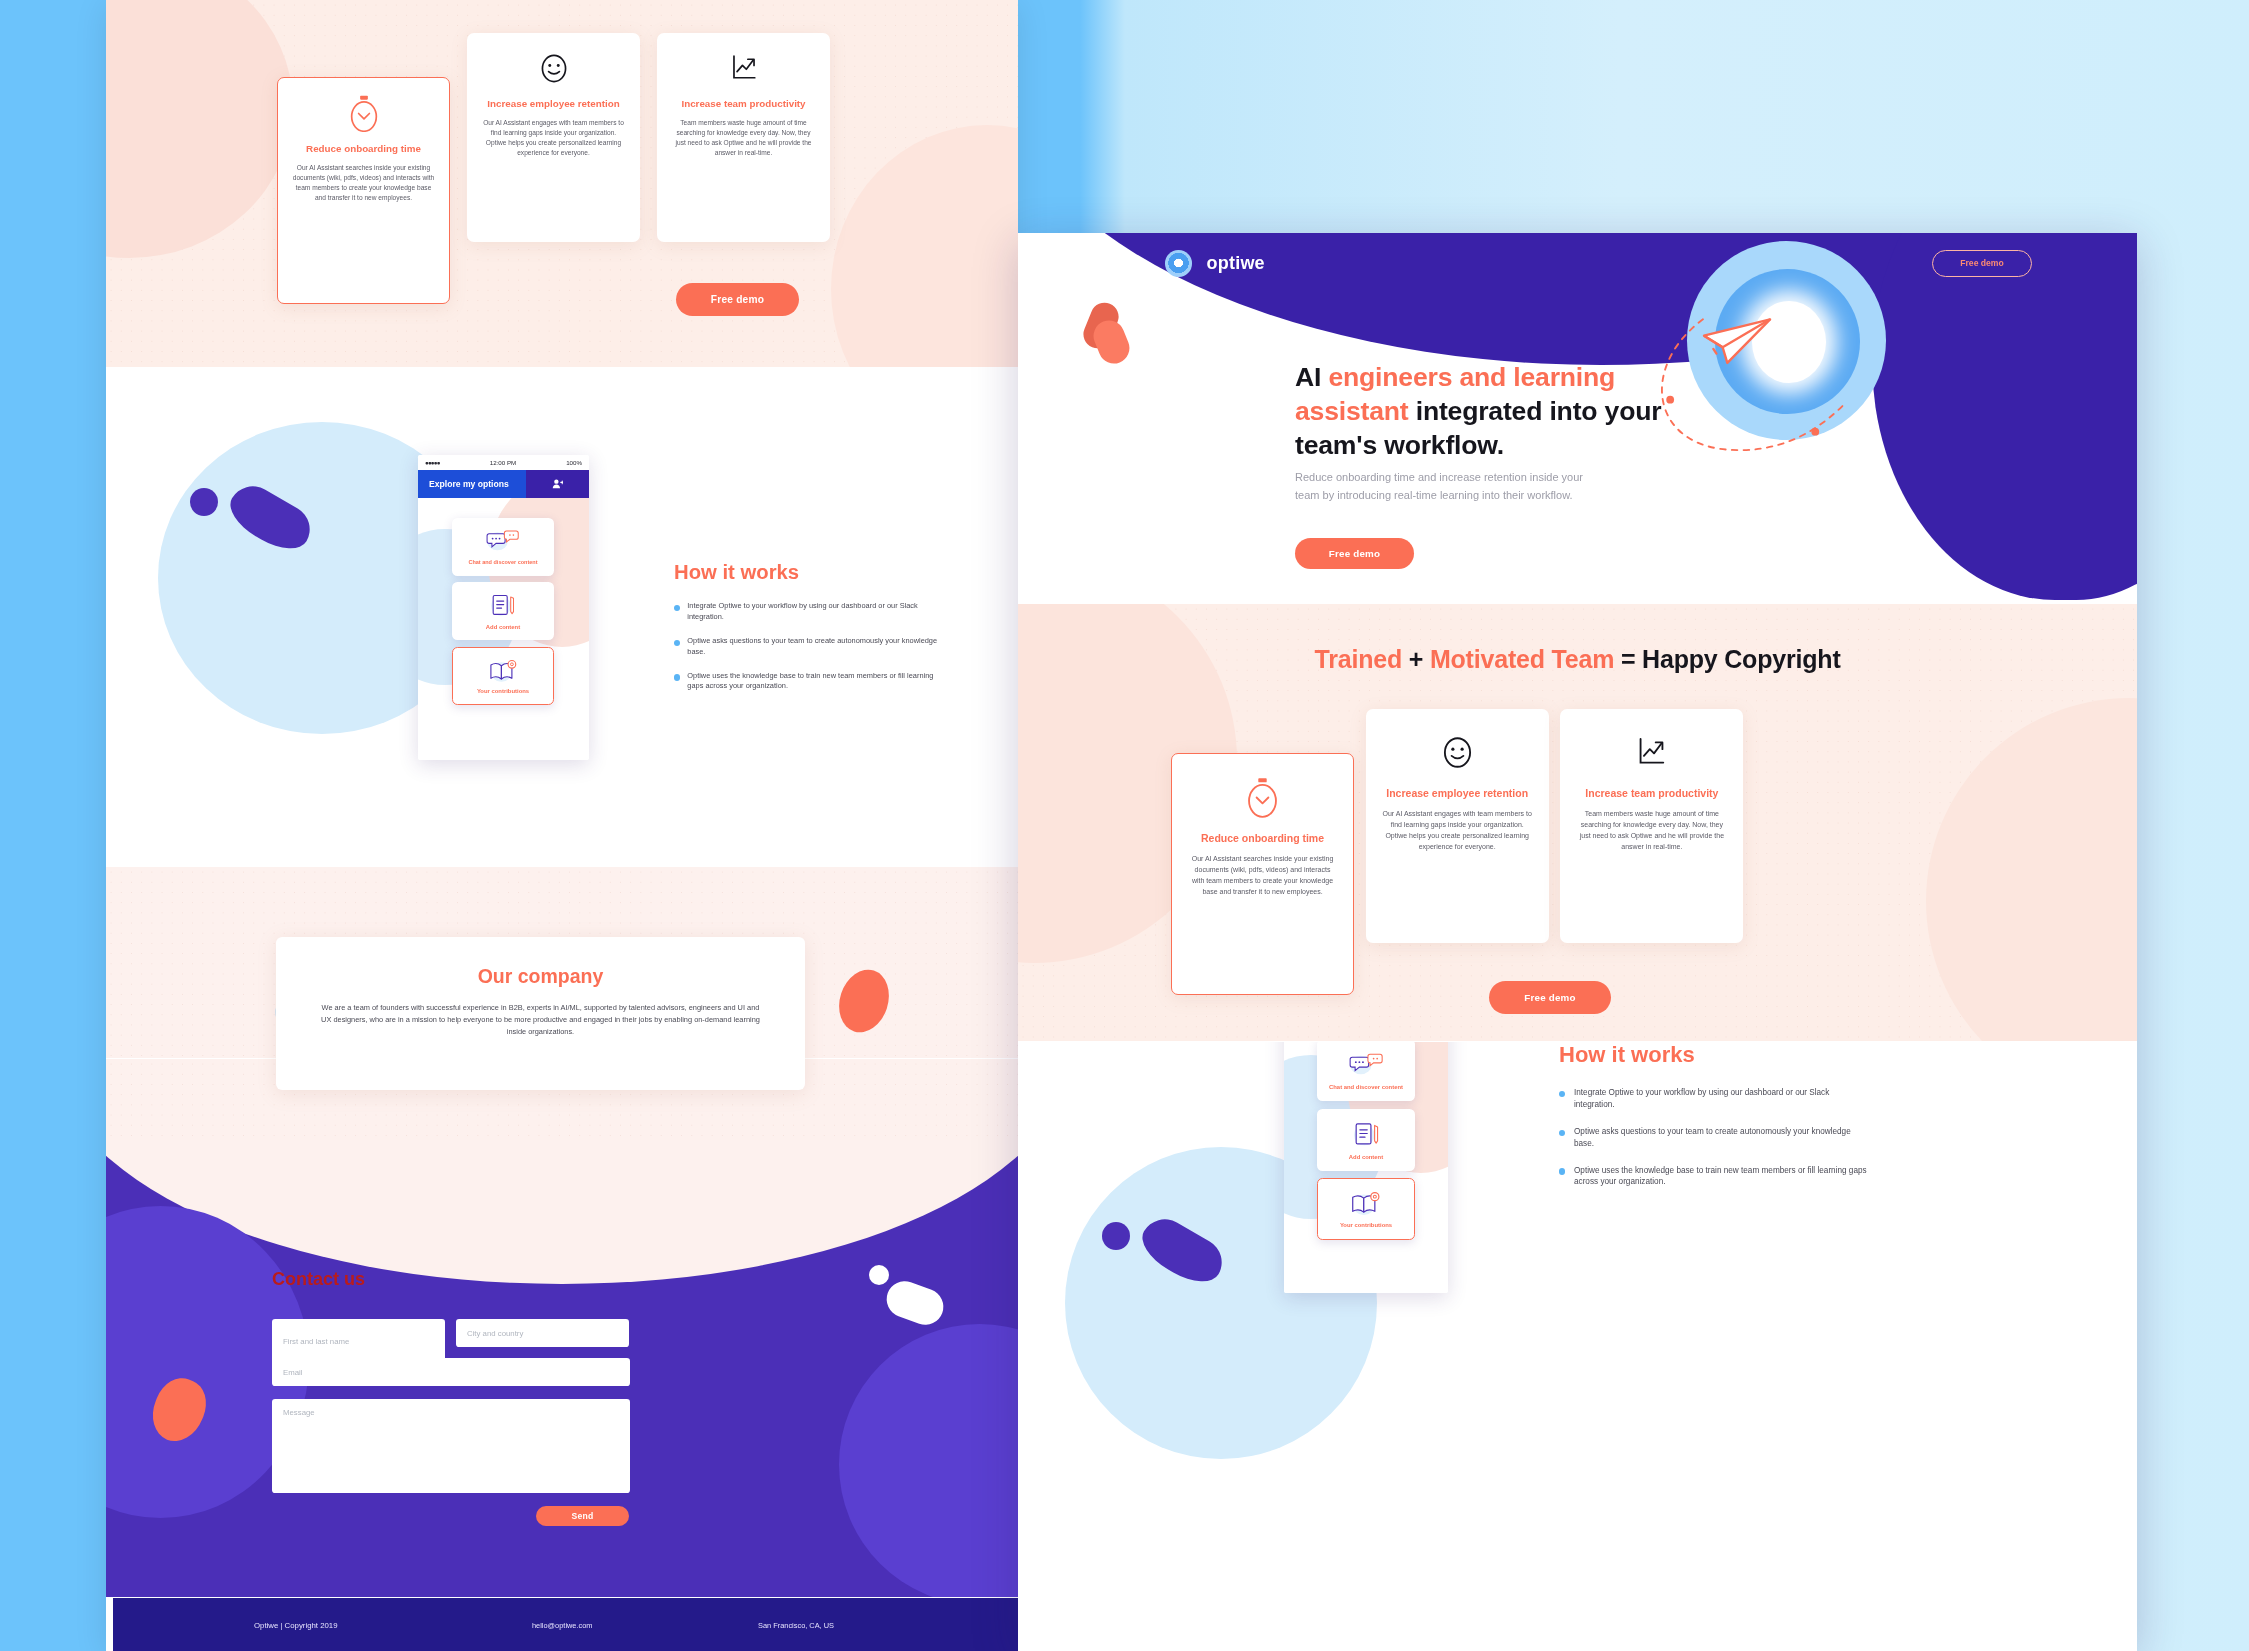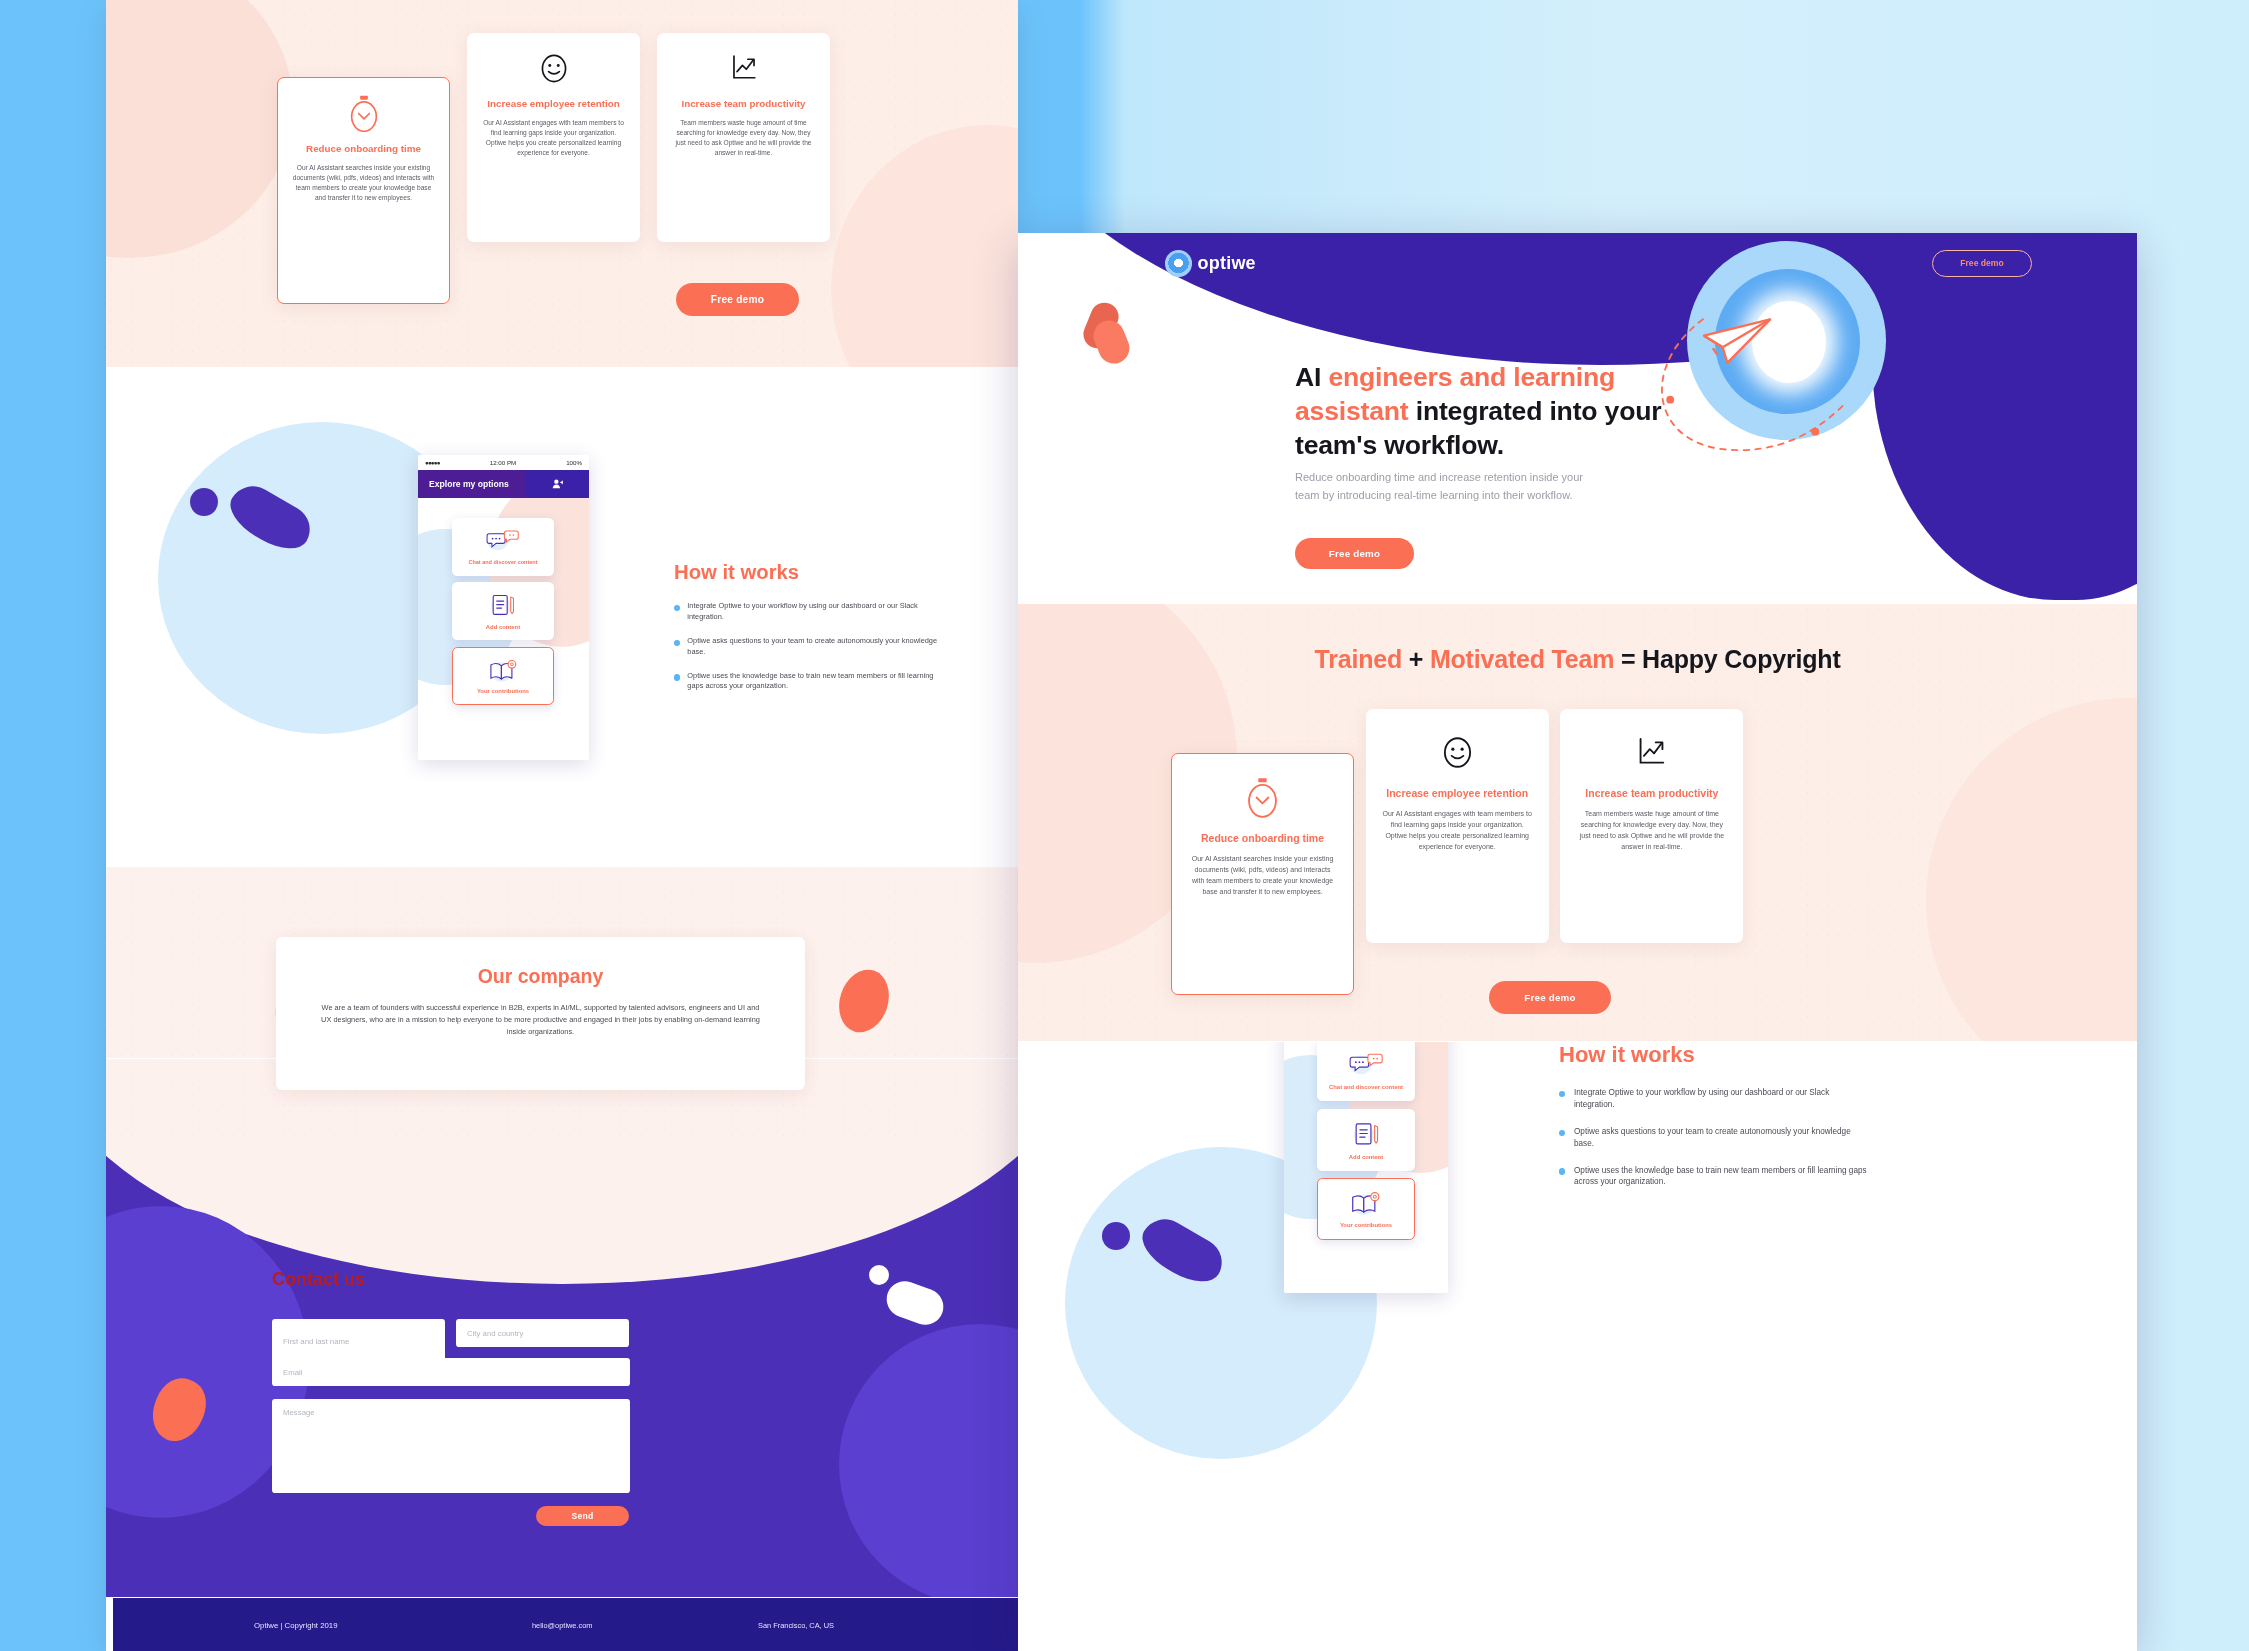--- a/index.html
+++ b/index.html
@@ -60,21 +60,21 @@
     border-radius:780px; font-weight:700; cursor:pointer;
     display:flex; align-items:center; justify-content:center;
   }
 
   
   .phone { position:absolute; background:#fff; overflow:hidden;
            box-shadow:0 4.7px 20.3px rgba(60,40,110,.16); }
   .phone-status { background:#fff; display:flex; align-items:center;
                   justify-content:space-between; color:#2b2b34; }
   .phone-nav { display:flex; }
-  .phone-nav .nav-l { background:#4c1d95; color:#fff; display:flex;
+  .phone-nav .nav-l { background:#1d4ed8; color:#fff; display:flex;
                       align-items:center; font-weight:700; }
   .phone-nav .nav-r { background:#3a21a8; display:flex; align-items:center;
                       justify-content:center; color:#fff; }
   .opt-card { background:#fff; border-radius:5.5px;
               box-shadow:0 2.3px 9.4px rgba(90,70,140,.15);
               display:flex; flex-direction:column; align-items:center;
               justify-content:center; }
   .opt-card.accent { border:0.8px solid #fb6f55; }
   .opt-card span { color:#fb6f55; font-weight:700; text-align:center; }
 
@@ -131,21 +131,21 @@
     position:absolute; left:-2%; top:-227px; width:104%; height:359px;
     background:#3a21a8; border-radius:0 0 48% 52%/0 0 70% 86%;
   }
   .hero-purple-right {
     position:absolute; right:-94px; top:-102px; width:359px; height:469px;
     background:#3a21a8; border-radius:50% 46% 44% 52%;
   }
   .rp-peach { position:absolute; left:0; width:100%; background:#fdeee8; }
   .rp-white { position:absolute; left:0; width:100%; background:#ffffff; }
 
-  .logo-wrap { position:absolute; display:flex; align-items:center; gap:6px;text-align:center; }
+  .logo-wrap { position:absolute; display:flex; align-items:center; gap:15px;text-align:center; }
   .logo-mark { width:26.6px; height:26.6px; border-radius:50%;
                background:radial-gradient(circle at 50% 48%, #fff 0 22%, #4a9ff0 23% 52%, #9ecffa 53% 100%); }
   .logo-text { color:#fff; font-size:18px; font-weight:600; letter-spacing:0.2px; }
 
   .hero-h1 { position:absolute; font-size:26.6px; font-weight:700;
              line-height:1.28; color:#16161d; letter-spacing:-0.2px; }
   .hero-h1 .hl { color:#fb6f55; }
   .hero-sub { position:absolute; font-size:11px; line-height:1.6; color:#9d9da8; }
 
   .big-heading { position:absolute; width:100%; text-align:center;

